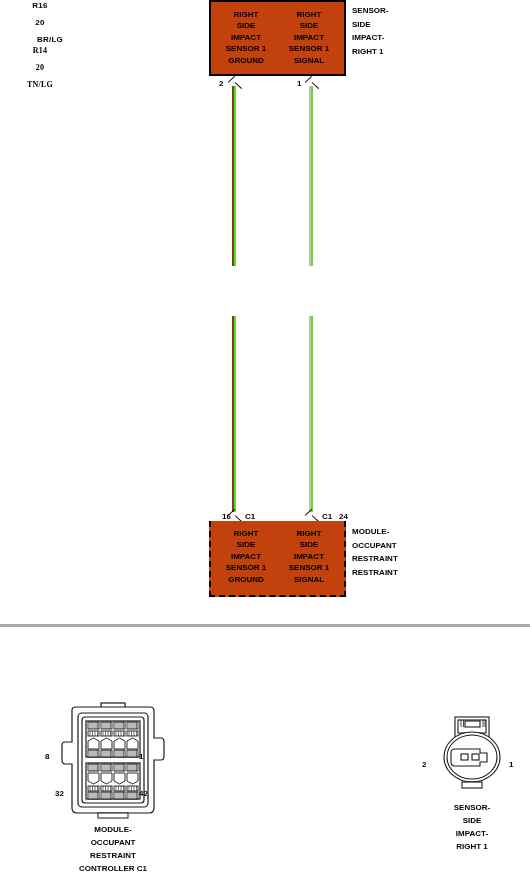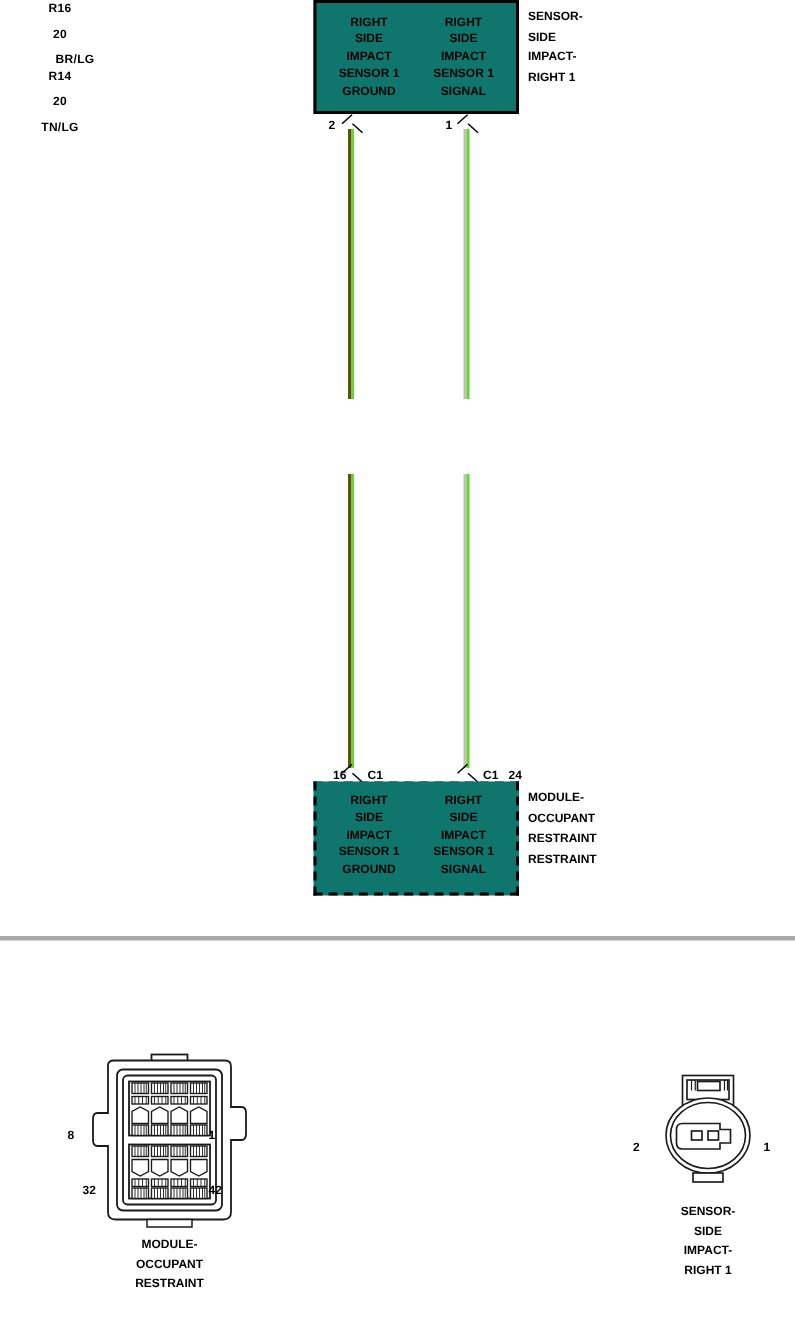--- a/index.html
+++ b/index.html
@@ -28,21 +28,21 @@
     letter-spacing: 0.2px;
     line-height: 11px;
     white-space: nowrap;
   }
   .txt-c { text-align: center; }
 
   
   .conn-box {
     position: absolute;
     border: 2px solid #000000;
-    background: #0f766e;
+    background: #c2410c;
     box-sizing: border-box;
     padding-left: 10px;
   }
   .conn-box.dashed {
     border: 2px dashed #000000;
     border-top: none;
   }
   .conn-box .col {
     position: absolute;
     width: 80px;
@@ -184,21 +184,21 @@
     <div class="s1" style="background:#c9bfae;"></div>
     <div class="s2" style="background:#5ed92e;"></div>
   </div>
 
   <div class="txt txt-c" style="left:194px; top:273px; width:80px;">
     <div>R16</div>
     <div style="margin-top:6px;">20</div>
     <div style="margin-top:6px;padding-left:20px;">BR/LG</div>
   </div>
 
-  <div class="txt txt-c" style="left:271px; top:273px; width:80px;">
+  <div class="txt txt-c" style="left:271px; top:273px; width:80px;font-family:Liberation Serif, serif;">
     <div>R14</div>
     <div style="margin-top:6px;">20</div>
     <div style="margin-top:6px;">TN/LG</div>
   </div>
 
   <div class="vmark" style="left:229px; top:511px;">
       <div class="a"></div>
       <div class="b"></div>
     </div>
   <div class="pinlbl" style="left:222px; top:512px;">16</div>
@@ -327,20 +327,21 @@
 
   <div class="pinlbl" style="left:45px;  top:752px;">8</div>
   <div class="pinlbl" style="left:139px; top:752px;">1</div>
   <div class="pinlbl" style="left:55px;  top:789px;">32</div>
   <div class="pinlbl" style="left:139px; top:789px;">42</div>
 
   <div class="caption" style="left:38px; top:823px; width:150px;">
     <div>MODULE-</div>
     <div>OCCUPANT</div>
     <div>RESTRAINT</div>
+    <div>CONTROLLER C1</div>
   </div>
 
   <div class="abs" style="left:441px; top:716px;">
     <svg width="62" height="76" viewBox="0 0 62 76">
       <g fill="#ffffff" stroke="#1a1a1a" stroke-width="1.1">
 
         <rect x="14" y="1" width="34" height="20"></rect>
         <rect x="17" y="4" width="28" height="13"></rect>
         <rect x="24" y="5" width="15" height="6"></rect>
         <path d="M20 4 v7 M22.5 4 v7 M42 4 v7 M44 4 v7" stroke-width="0.8"></path>

